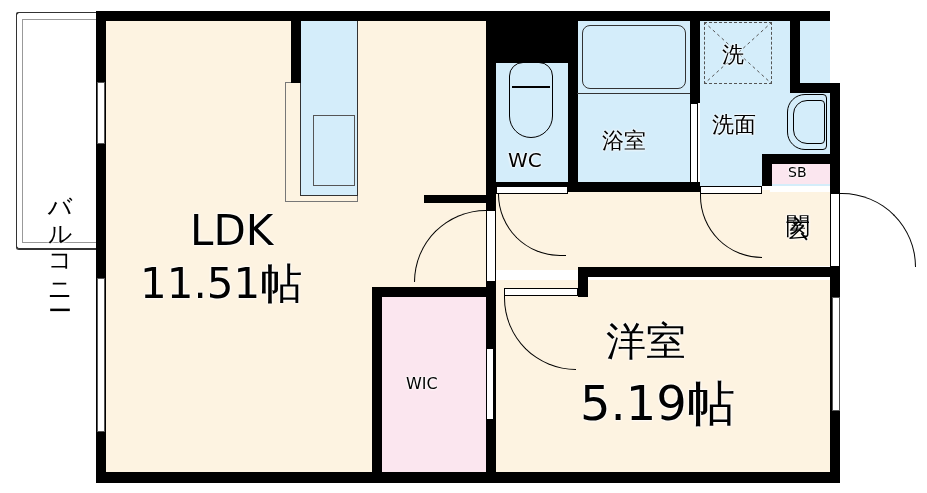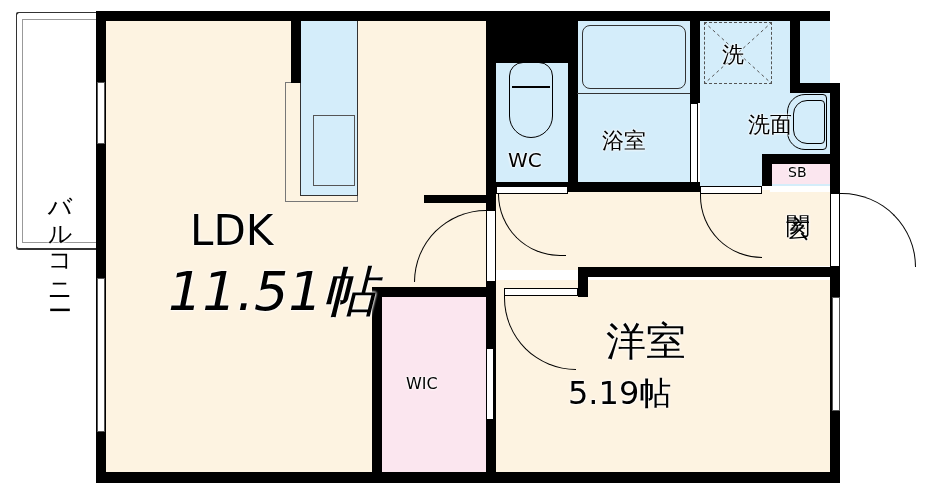--- a/index.html
+++ b/index.html
@@ -87,22 +87,22 @@
 <div class="abs" style="left:512px;top:86px;width:38px;height:2px;border:1px solid #000;"></div>
 <div class="abs" style="left:704px;top:22px;width:68px;height:62px;border:1px dashed #555;"></div>
 <svg class="abs" style="left:704px;top:22px;" width="68" height="62">
     <line x1="0" y1="0" x2="68" y2="62" stroke="#555" stroke-dasharray="3 3"></line>
     <line x1="68" y1="0" x2="0" y2="62" stroke="#555" stroke-dasharray="3 3"></line>
   </svg>
 <div class="abs" style="left:787px;top:94px;width:40px;height:56px;border:1px solid #000;border-radius:18px 4px 4px 18px;"></div>
 <div class="abs" style="left:793px;top:100px;width:32px;height:44px;border:1px solid #000;border-radius:14px 4px 4px 14px;"></div>
 
 <div class="label" style="left:190px;top:206px;font-size:42px;">LDK</div>
-<div class="label" style="left:168px;top:256px;font-size:54px;font-style:italic;">11.51帖</div>
+<div class="label" style="left:140px;top:256px;font-size:42px;">11.51帖</div>
 <div class="label" style="left:508px;top:148px;font-size:20px;">WC</div>
 <div class="label" style="left:602px;top:126px;font-size:22px;">浴室</div>
 <div class="label" style="left:722px;top:40px;font-size:22px;">洗</div>
-<div class="label" style="left:712px;top:110px;font-size:22px;margin-left:36px;">洗面</div>
+<div class="label" style="left:712px;top:110px;font-size:22px;">洗面</div>
 <div class="label" style="left:788px;top:164px;font-size:14px;">SB</div>
 <div class="label" style="left:786px;top:196px;font-size:24px;writing-mode:vertical-rl;line-height:24px;">玄関</div>
 <div class="label" style="left:406px;top:374px;font-size:16px;">WIC</div>
 <div class="label" style="left:606px;top:314px;font-size:40px;">洋室</div>
-<div class="label" style="left:568px;top:372px;font-size:32px;">5.19帖</div>
+<div class="label" style="left:580px;top:372px;font-size:48px;">5.19帖</div>
 
 </body></html>

